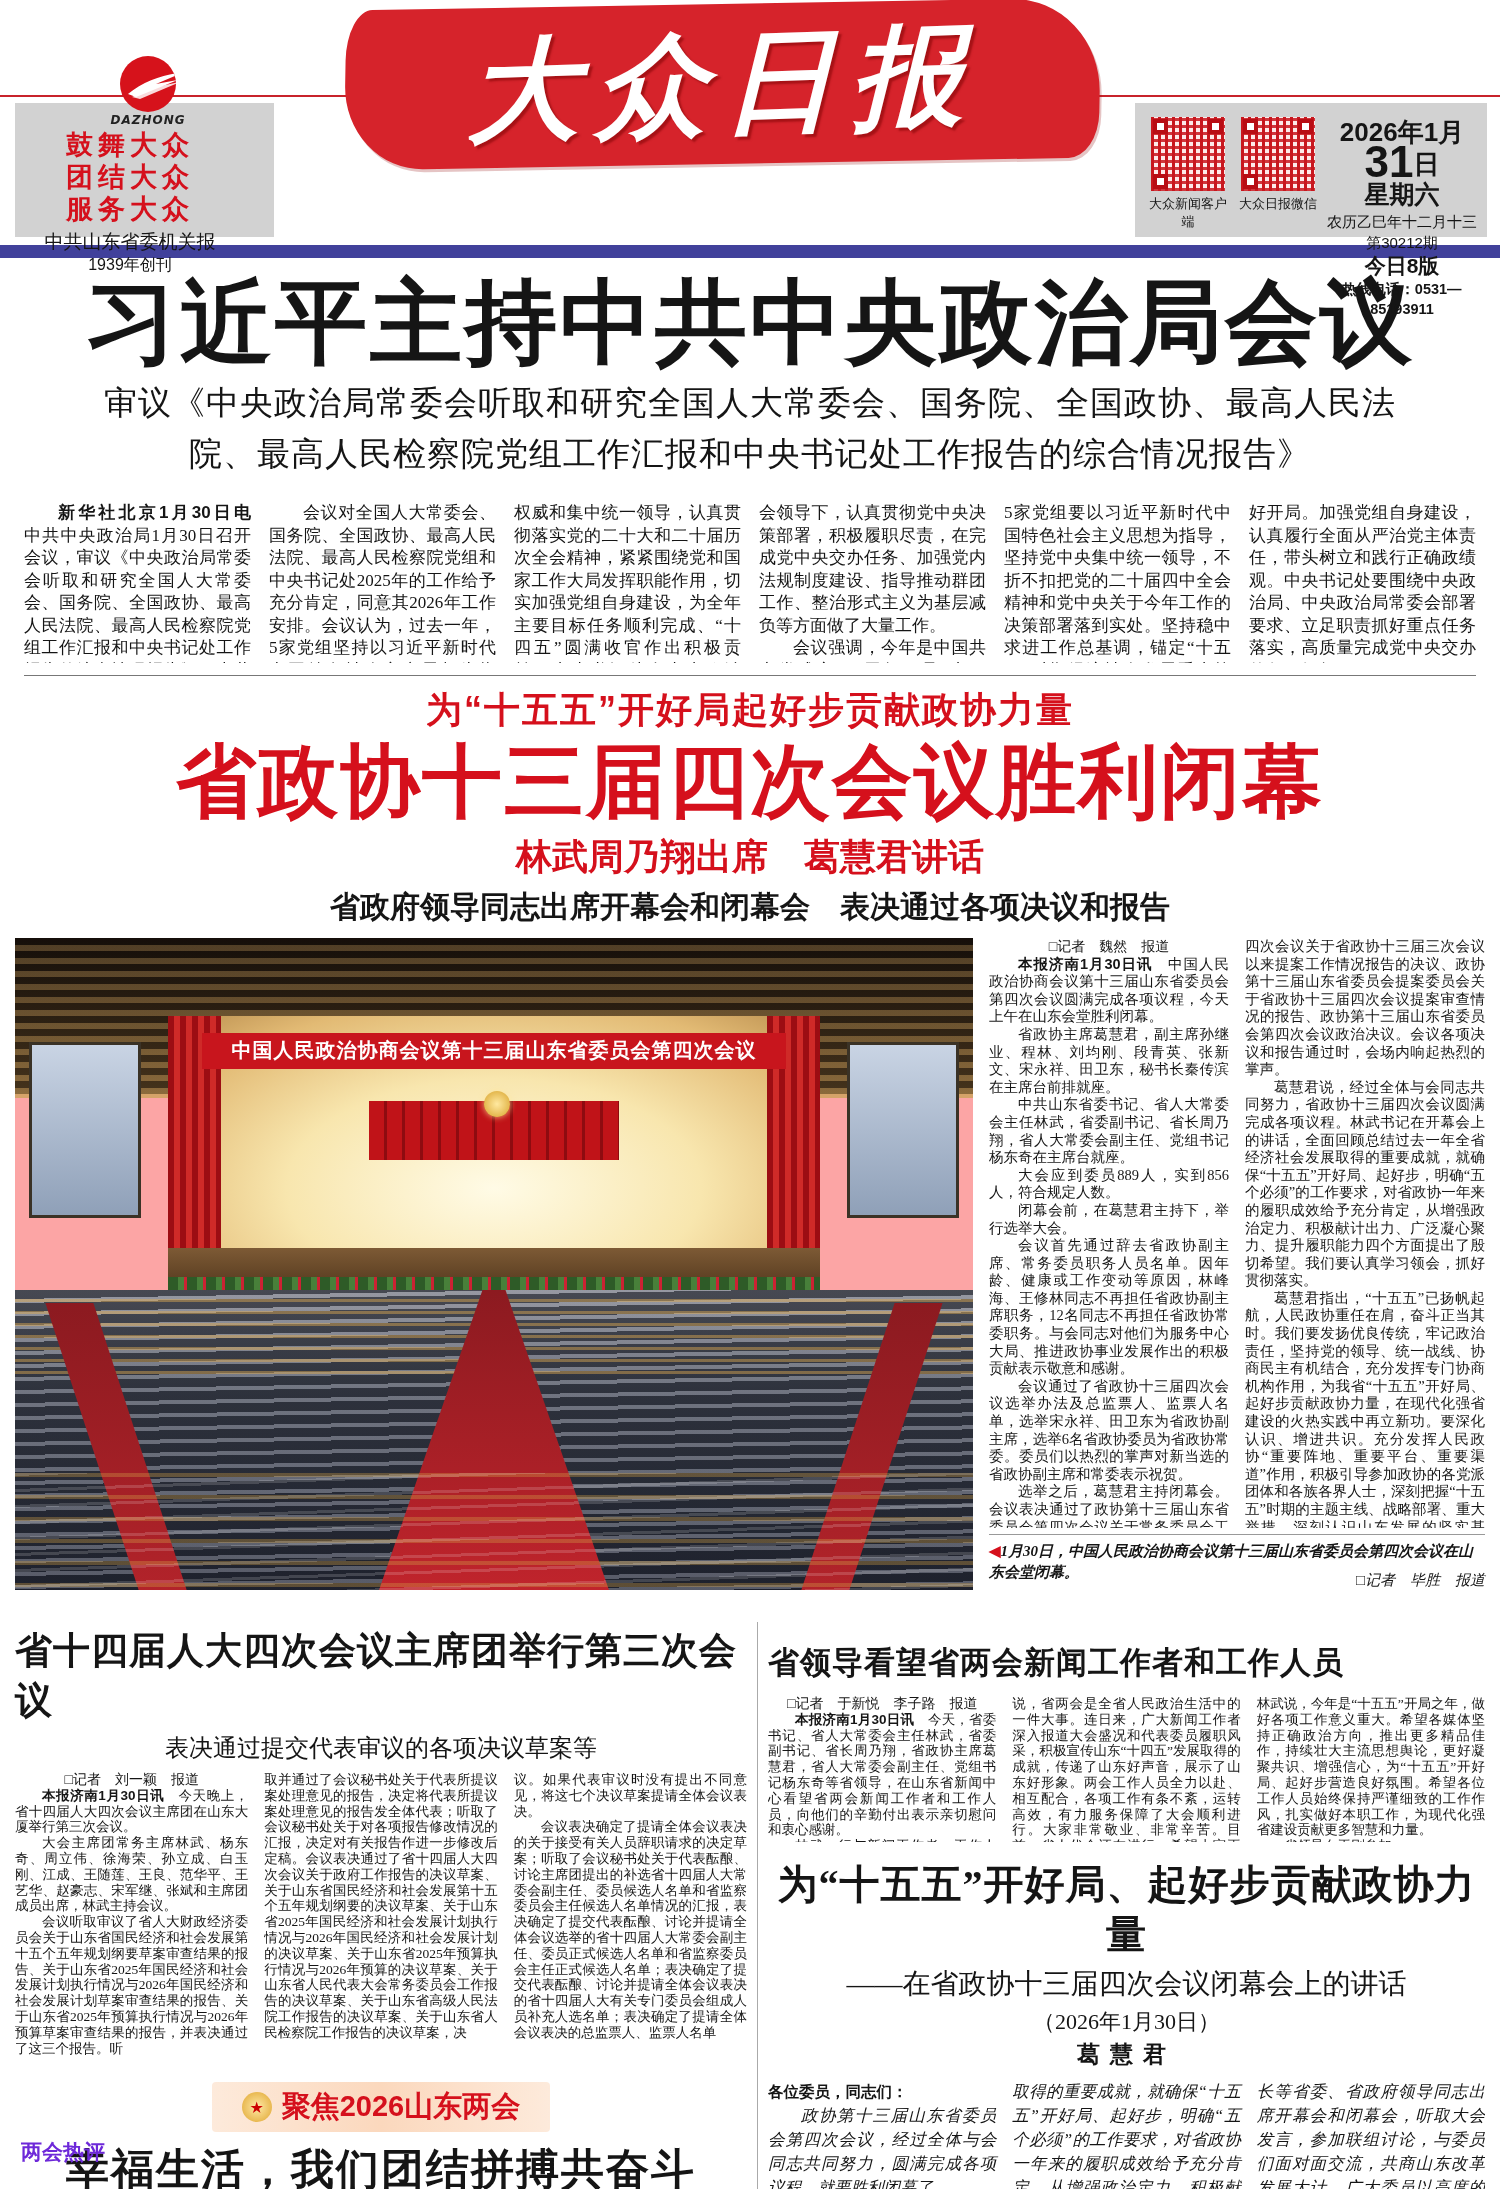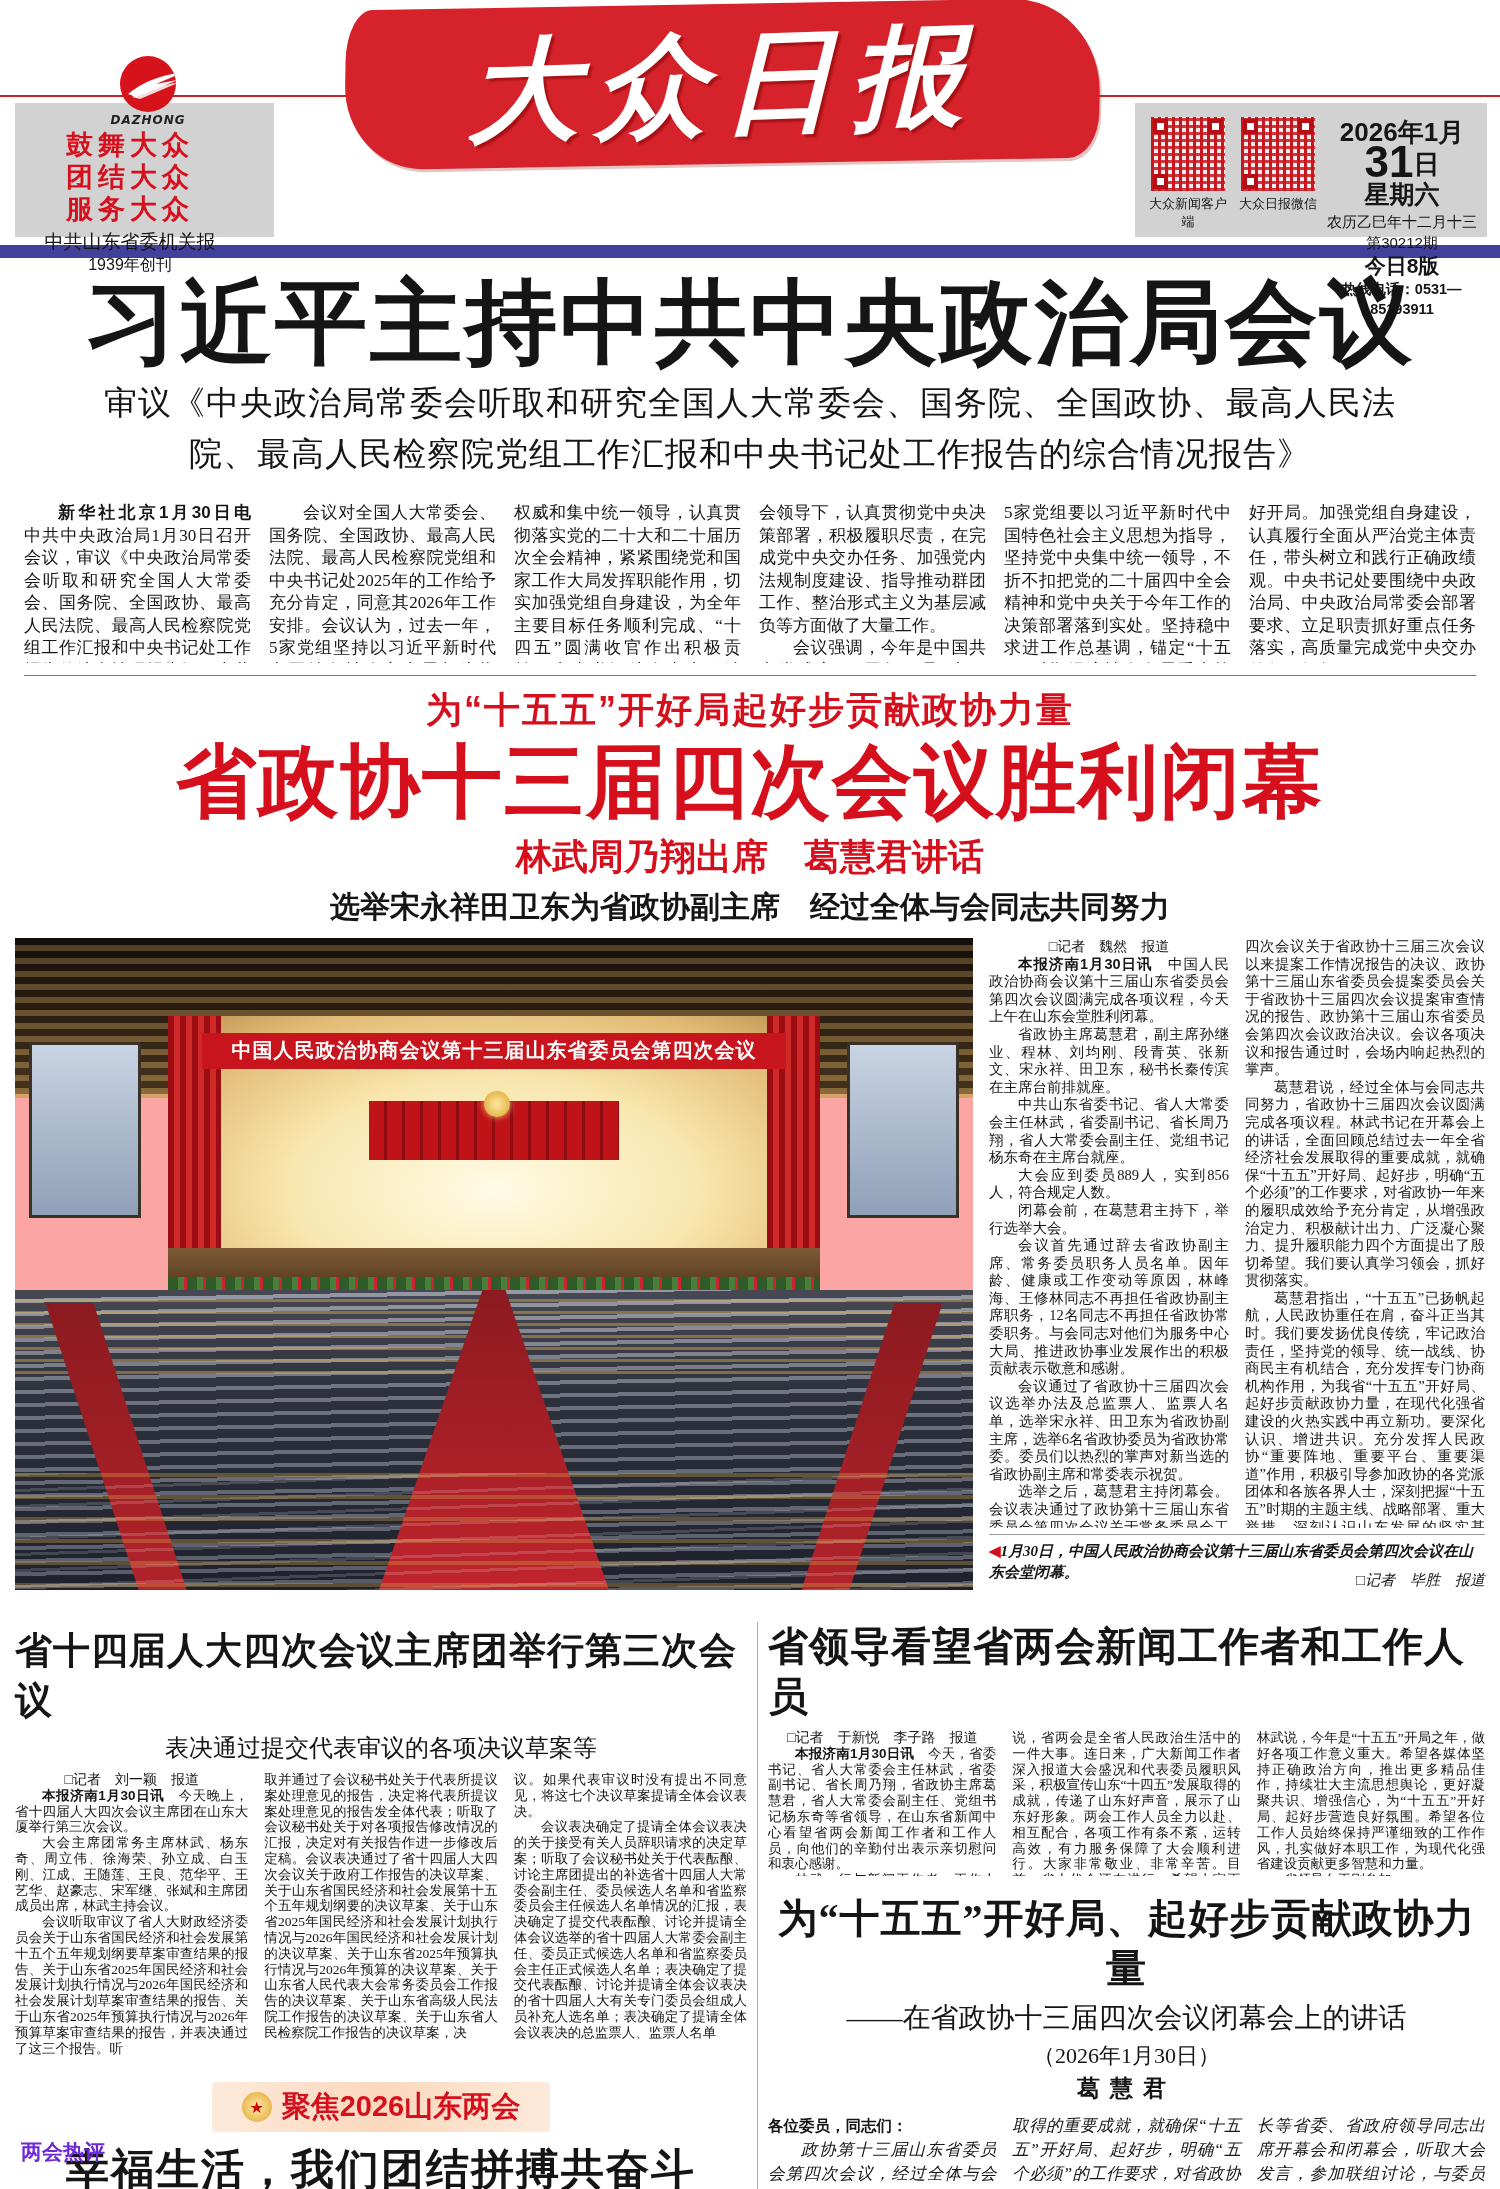--- a/index.html
+++ b/index.html
@@ -110,21 +110,21 @@
   .cap-by{position:absolute;right:0;bottom:2px;font-weight:normal;}
   
   .bottom{display:flex;padding:0 15px;margin-top:8px;height:618px;overflow:hidden;}
   .b-left{width:732px;flex:none;position:relative;}
   .b-div{width:1px;background:#aaa;margin:4px 10px 0;}
   .b-right{flex:1;min-width:0;}
   .b-head{font-size:37px;font-weight:900;letter-spacing:1px;line-height:50px;margin:8px 0 0;}
   .b-deck{text-align:center;font-size:24px;line-height:36px;margin:4px 0 6px;}
   .small-cols{font-size:13.5px;line-height:15.8px;gap:16px;}
   .npc-cols{height:292px;margin-top:4px;}
-  .visit-head{font-size:40px;margin-top:4px;}
+  .visit-head{font-size:31px;margin-top:20px;}
   .visit-cols{height:146px;margin-top:8px;}
   
   .strip{position:relative;text-align:center;margin-top:18px;}
   .review{position:absolute;left:6px;top:56px;color:#6d28d9;font-weight:bold;font-size:21px;
      font-family:"Liberation Sans",sans-serif;}
   .focus-band{display:inline-flex;align-items:center;gap:10px;padding:5px 30px;border-radius:4px;
      background:linear-gradient(90deg,#fdeadb,#fbd8bd 50%,#fdeadb);}
   .emblem{width:30px;height:30px;border-radius:50%;background:radial-gradient(#ffe9a8,#dfa42c);
      display:inline-flex;align-items:center;justify-content:center;color:#c00;font-size:16px;}
   .focus-text{color:#d5101c;font-size:29px;font-weight:bold;font-family:"Liberation Sans",sans-serif;}
@@ -226,21 +226,21 @@
         </div>
     </div>
   </section>
 
   <hr class="rule">
 
   <section class="cppcc">
     <div class="kicker">为“十五五”开好局起好步贡献政协力量</div>
     <div class="cp-head">省政协十三届四次会议胜利闭幕</div>
     <div class="deck1">林武周乃翔出席　葛慧君讲话</div>
-    <div class="deck2">选举宋永祥田卫东为省政协副主席　经过全体与会同志共同努力</div>
+    <div class="deck2">省政府领导同志出席开幕会和闭幕会　表决通过各项决议和报告</div>
   </section>
 
   <section class="photo-row">
     <div class="photo">
       <div class="ph-balcony"></div>
       <div class="ph-goldline"></div>
       <div class="ph-screen ph-screenL"></div>
       <div class="ph-screen ph-screenR"></div>
       <div class="ph-stage"></div>
       <div class="ph-curtain ph-curtainL"></div>

